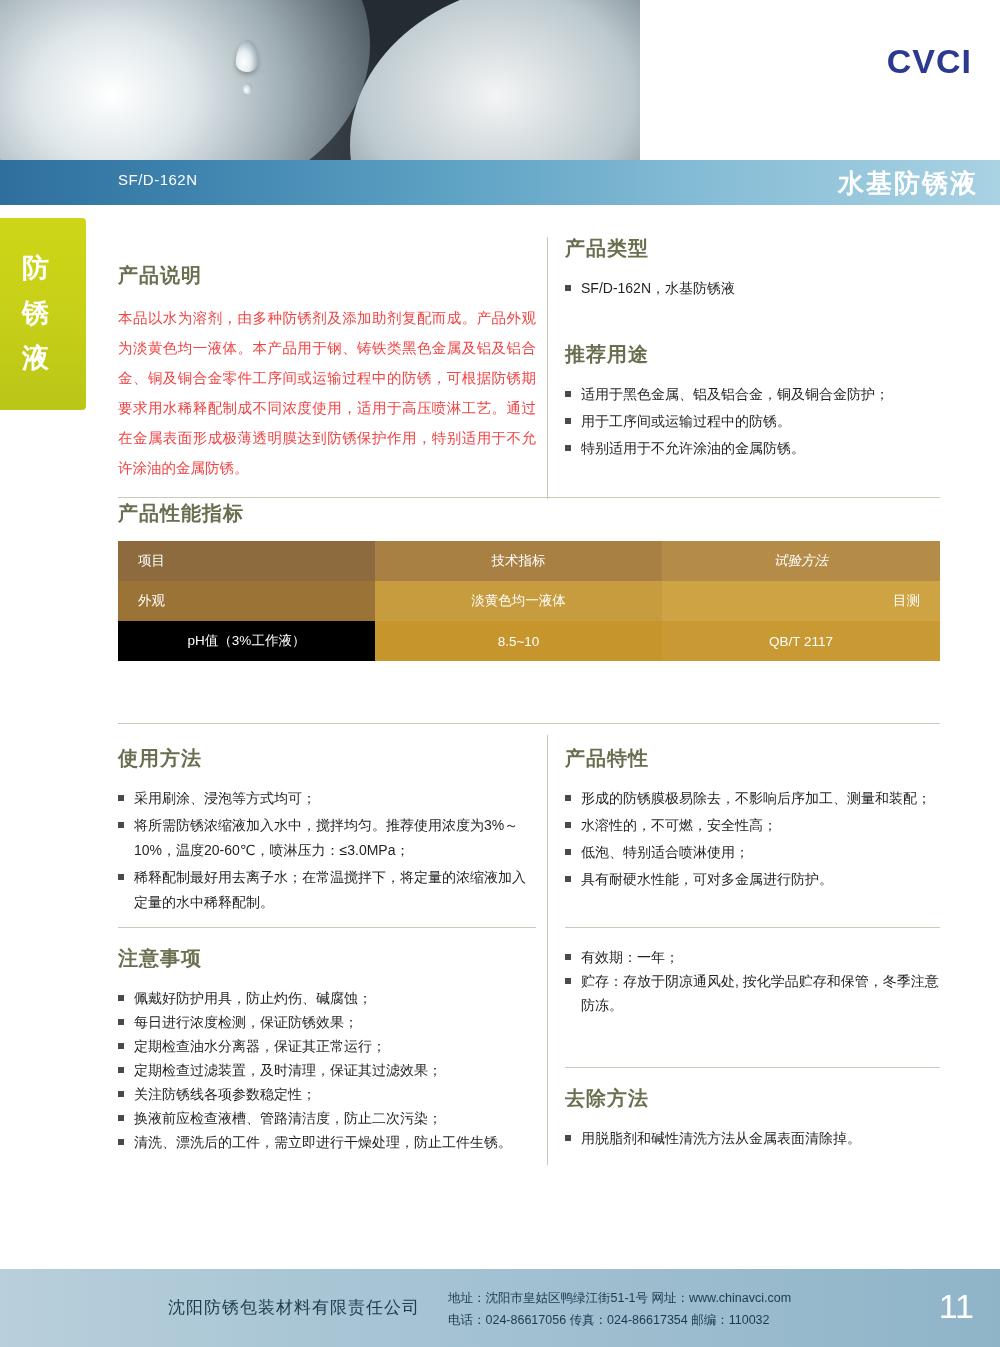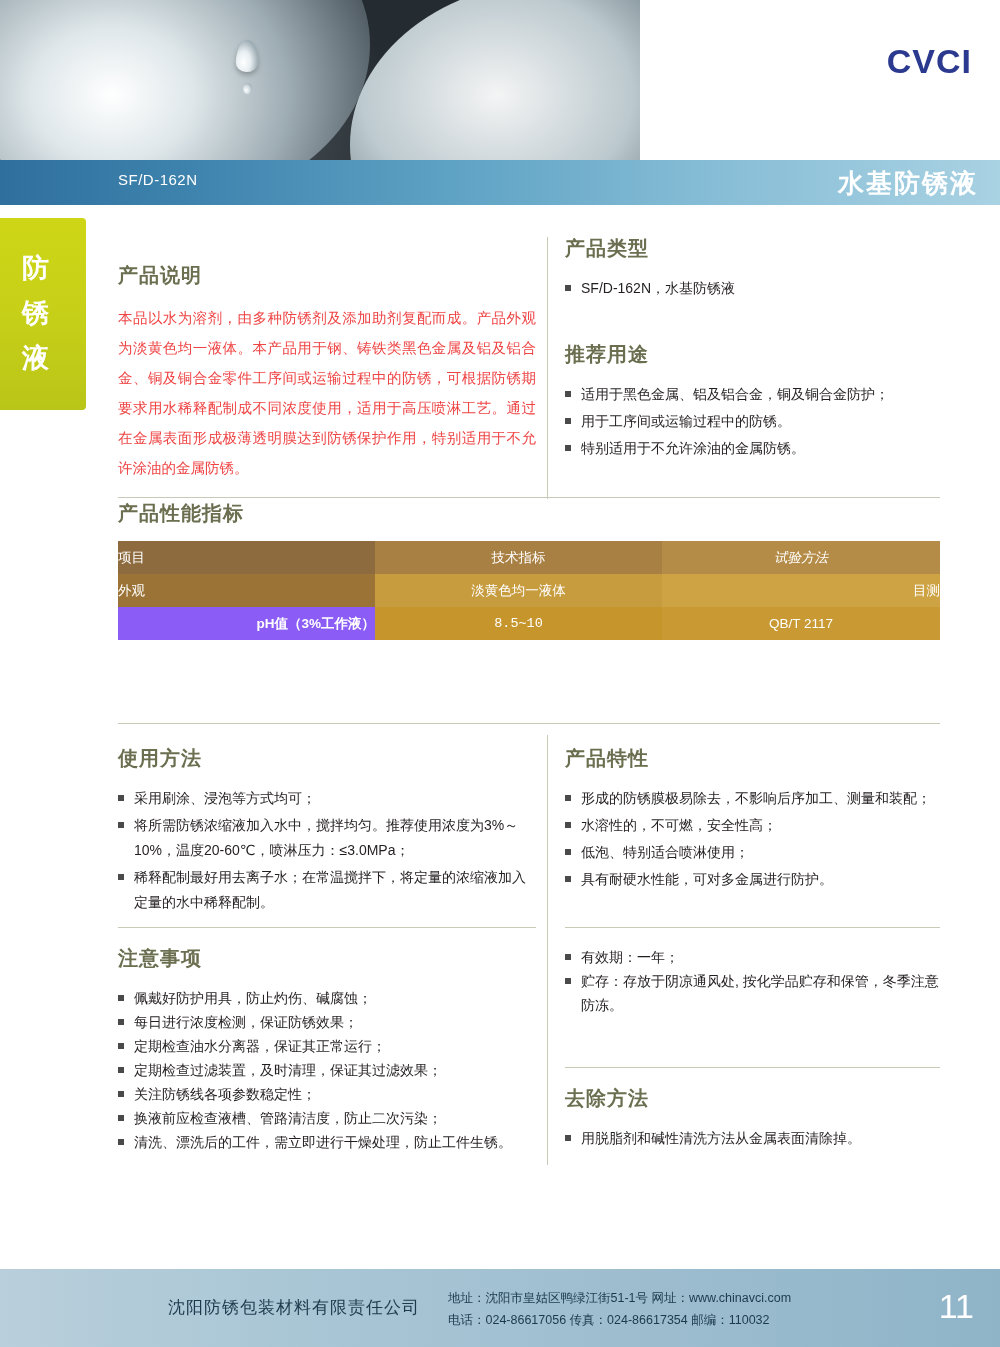--- a/index.html
+++ b/index.html
@@ -201,35 +201,35 @@
     position: absolute;
     left: 118px; top: 295px;
     width: 822px;
   }
   table.perf {
     border-collapse: collapse;
     width: 822px;
     margin-top: 14px;
   }
   table.perf th, table.perf td {
-    height: 33px;
+    height: 40px;
     font-size: 13.5px;
     color: #ffffff;
     font-weight: normal;
-    padding: 0 0;
+    padding: 0 20px;
     border: none;
   }
   table.perf tr.r0 th:nth-child(1) { background: #8e6b3f; text-align: left; }
   table.perf tr.r0 th:nth-child(2) { background: #a98044; text-align: center; }
   table.perf tr.r0 th:nth-child(3) { background: #b58b48; text-align: center; font-style: italic; }
   table.perf tr.r1 td:nth-child(1) { background: #9c7337; text-align: left; }
   table.perf tr.r1 td:nth-child(2) { background: #c79c3f; text-align: center; }
   table.perf tr.r1 td:nth-child(3) { background: #cda344; text-align: right; }
-  table.perf tr.r2 td:nth-child(1) { background: #8b5cf6; text-align: right; font-weight: bold; }
-  table.perf tr.r2 td:nth-child(2) { background: #c6962c; text-align: center; font-family: Liberation Mono, monospace; }
+  table.perf tr.r2 td:nth-child(1) { background: #000000; text-align: center; }
+  table.perf tr.r2 td:nth-child(2) { background: #c6962c; text-align: center; }
   table.perf tr.r2 td:nth-child(3) { background: #c99a33; text-align: center; }
   table.perf col.c1 { width: 257px; }
   table.perf col.c2 { width: 287px; }
   table.perf col.c3 { width: 278px; }
 
   
   .blk { position: absolute; }
   .vdiv-mid {
     position: absolute;
     left: 547px; top: 530px;

